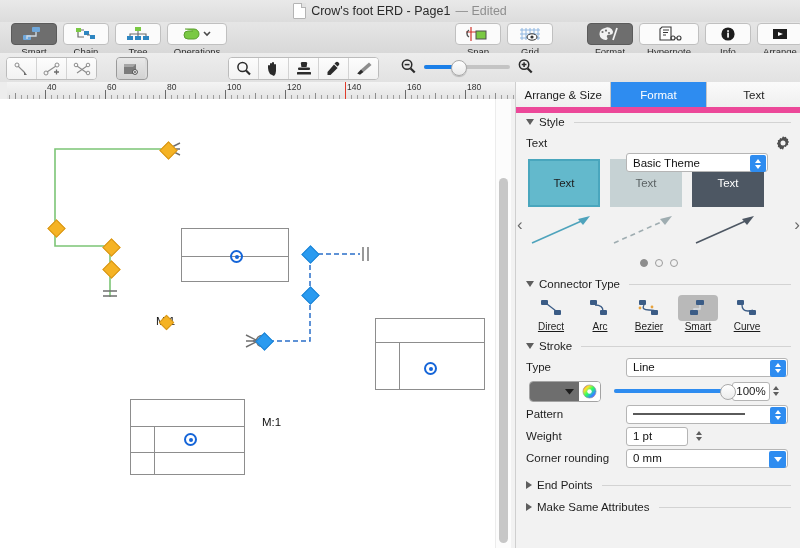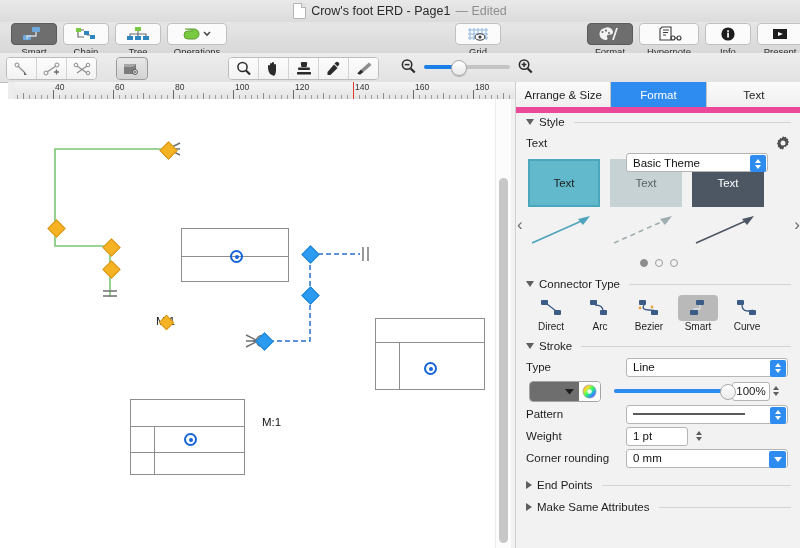--- a/index.html
+++ b/index.html
@@ -68,21 +68,21 @@
   .seg.solo > .cell{background:linear-gradient(#e8e8e8,#d2d2d2);}
 
   .zoomctl{position:absolute;top:5px;display:flex;align-items:center;gap:7px;}
   .slider-track{width:86px;height:4px;border-radius:2px;background:#c4c4c4;position:relative;}
   .slider-fill{position:absolute;left:0;top:0;height:4px;width:30px;border-radius:2px;background:#1b7fe8;}
   .slider-knob{position:absolute;left:27px;top:-5px;width:14px;height:14px;border-radius:50%;
     background:linear-gradient(#ffffff,#eaeaea);border:1px solid #a9a9a9;box-shadow:0 1px 1px rgba(0,0,0,.2);}
 
   
   .ruler{
-    position:absolute;left:8px;top:82px;width:515px;height:17px;
+    position:absolute;left:0;top:82px;width:515px;height:17px;
     background:linear-gradient(#f4f4f4,#e4e4e4);
     border-bottom:1px solid #a8a8a8;overflow:hidden;
   }
   .ruler .corner{position:absolute;left:0;top:0;width:7px;height:17px;background:#ededed;}
   .tick{position:absolute;bottom:0;width:1px;background:#8c8c8c;}
   .tick.maj{height:9px;background:#6a6a6a;}
   .tick.mid{height:6px;}
   .tick.min{height:4px;background:#9e9e9e;}
   .rlabel{position:absolute;top:0px;font-size:8.5px;color:#333;}
   .rmark{position:absolute;top:0;width:1px;height:17px;background:#e03b2a;}
@@ -156,21 +156,21 @@
   .swatches{display:flex;gap:10px;padding:4px 12px 0 12px;}
   .sw{width:72px;height:48px;display:flex;align-items:center;justify-content:center;font-size:11.5px;}
   .arrows{display:flex;gap:10px;padding:2px 12px 0 12px;}
   .arrbox{width:72px;height:48px;position:relative;}
   .chev{position:absolute;font-size:17px;color:#6a6a6a;}
   .dots{display:flex;justify-content:center;gap:7px;margin-top:2px;}
   .dot{width:8px;height:8px;border-radius:50%;border:1px solid #9b9b9b;box-sizing:border-box;}
   .dot.on{background:#8d8d8d;border-color:#8d8d8d;}
 
   .ctypes{display:flex;gap:3px;padding:2px 10px 0 12px;}
-  .ct{width:46px;display:flex;flex-direction:column;align-items:center;}
+  .ct{width:46px;display:flex;flex-direction:column;align-items:center;text-decoration:underline;}
   .ct .box{width:40px;height:26px;border-radius:4px;display:flex;align-items:center;justify-content:center;}
   .ct.sel .box{background:#b9b9b9;}
   .ct .cl{font-size:10px;color:#1d1d1d;margin-top:0px;}
 
   .opacity-track{position:relative;width:118px;height:4px;border-radius:2px;background:#c9c9c9;}
   .opacity-fill{position:absolute;left:0;top:0;height:4px;width:112px;border-radius:2px;background:#2e8cf0;}
   .opacity-knob{position:absolute;left:106px;top:-5px;width:14px;height:14px;border-radius:50%;
     background:linear-gradient(#fff,#ececec);border:1px solid #a9a9a9;}
   .pct{width:38px;height:19px;background:#fff;border:1px solid #b5b5b5;border-radius:3px;
     font-size:11.5px;display:flex;align-items:center;justify-content:center;box-sizing:border-box;}
@@ -241,20 +241,30 @@
           </svg>
         </div>
         <span class="tb-label">Operations</span>
       </div>
     </div>
 
     <div class="tb-group" style="left:452px;">
       <div class="tb-item">
         <div class="tb-btn">
           <svg width="26" height="16" viewBox="0 0 26 16">
+            <path d="M6 1 v14 M1 6 h14" stroke="#d0342c" stroke-width="1.2"></path>
+            <rect x="11" y="5" width="10" height="8" fill="#7ac943" stroke="#4f4f4f"></rect>
+            <path d="M4 4 a4 4 0 0 0 0 7" stroke="#4f4f4f" stroke-width="1.4" fill="none"></path>
+          </svg>
+        </div>
+        <span class="tb-label">Snap</span>
+      </div>
+      <div class="tb-item">
+        <div class="tb-btn">
+          <svg width="26" height="16" viewBox="0 0 26 16">
             <g stroke="#8fb6e0" stroke-width="1">
               <path d="M5 2 v12 M9 2 v12 M13 2 v12 M17 2 v12 M21 2 v12"></path>
               <path d="M3 4 h20 M3 8 h20 M3 12 h20"></path>
             </g>
             <ellipse cx="15" cy="11" rx="5" ry="3.2" fill="#fff" stroke="#333"></ellipse>
             <circle cx="15" cy="11" r="1.6" fill="#333"></circle>
           </svg>
         </div>
         <span class="tb-label">Grid</span>
       </div>
@@ -295,21 +305,21 @@
         </div>
         <span class="tb-label">Info</span>
       </div>
       <div class="tb-item">
         <div class="tb-btn">
           <svg width="22" height="16" viewBox="0 0 22 16">
             <rect x="4" y="3" width="14" height="10" fill="#1d1d1d"></rect>
             <polygon points="9,6 14,8 9,10" fill="#fff"></polygon>
           </svg>
         </div>
-        <span class="tb-label">Present</span>
+        <span class="tb-label">Arrange</span>
       </div>
     </div>
   </div>
 
   <div class="toolbar2">
 
     <div class="seg" style="left:6px;">
       <div class="cell">
         <svg width="18" height="14" viewBox="0 0 18 14">
           <circle cx="4" cy="3" r="2" fill="none" stroke="#8d8d8d"></circle>

